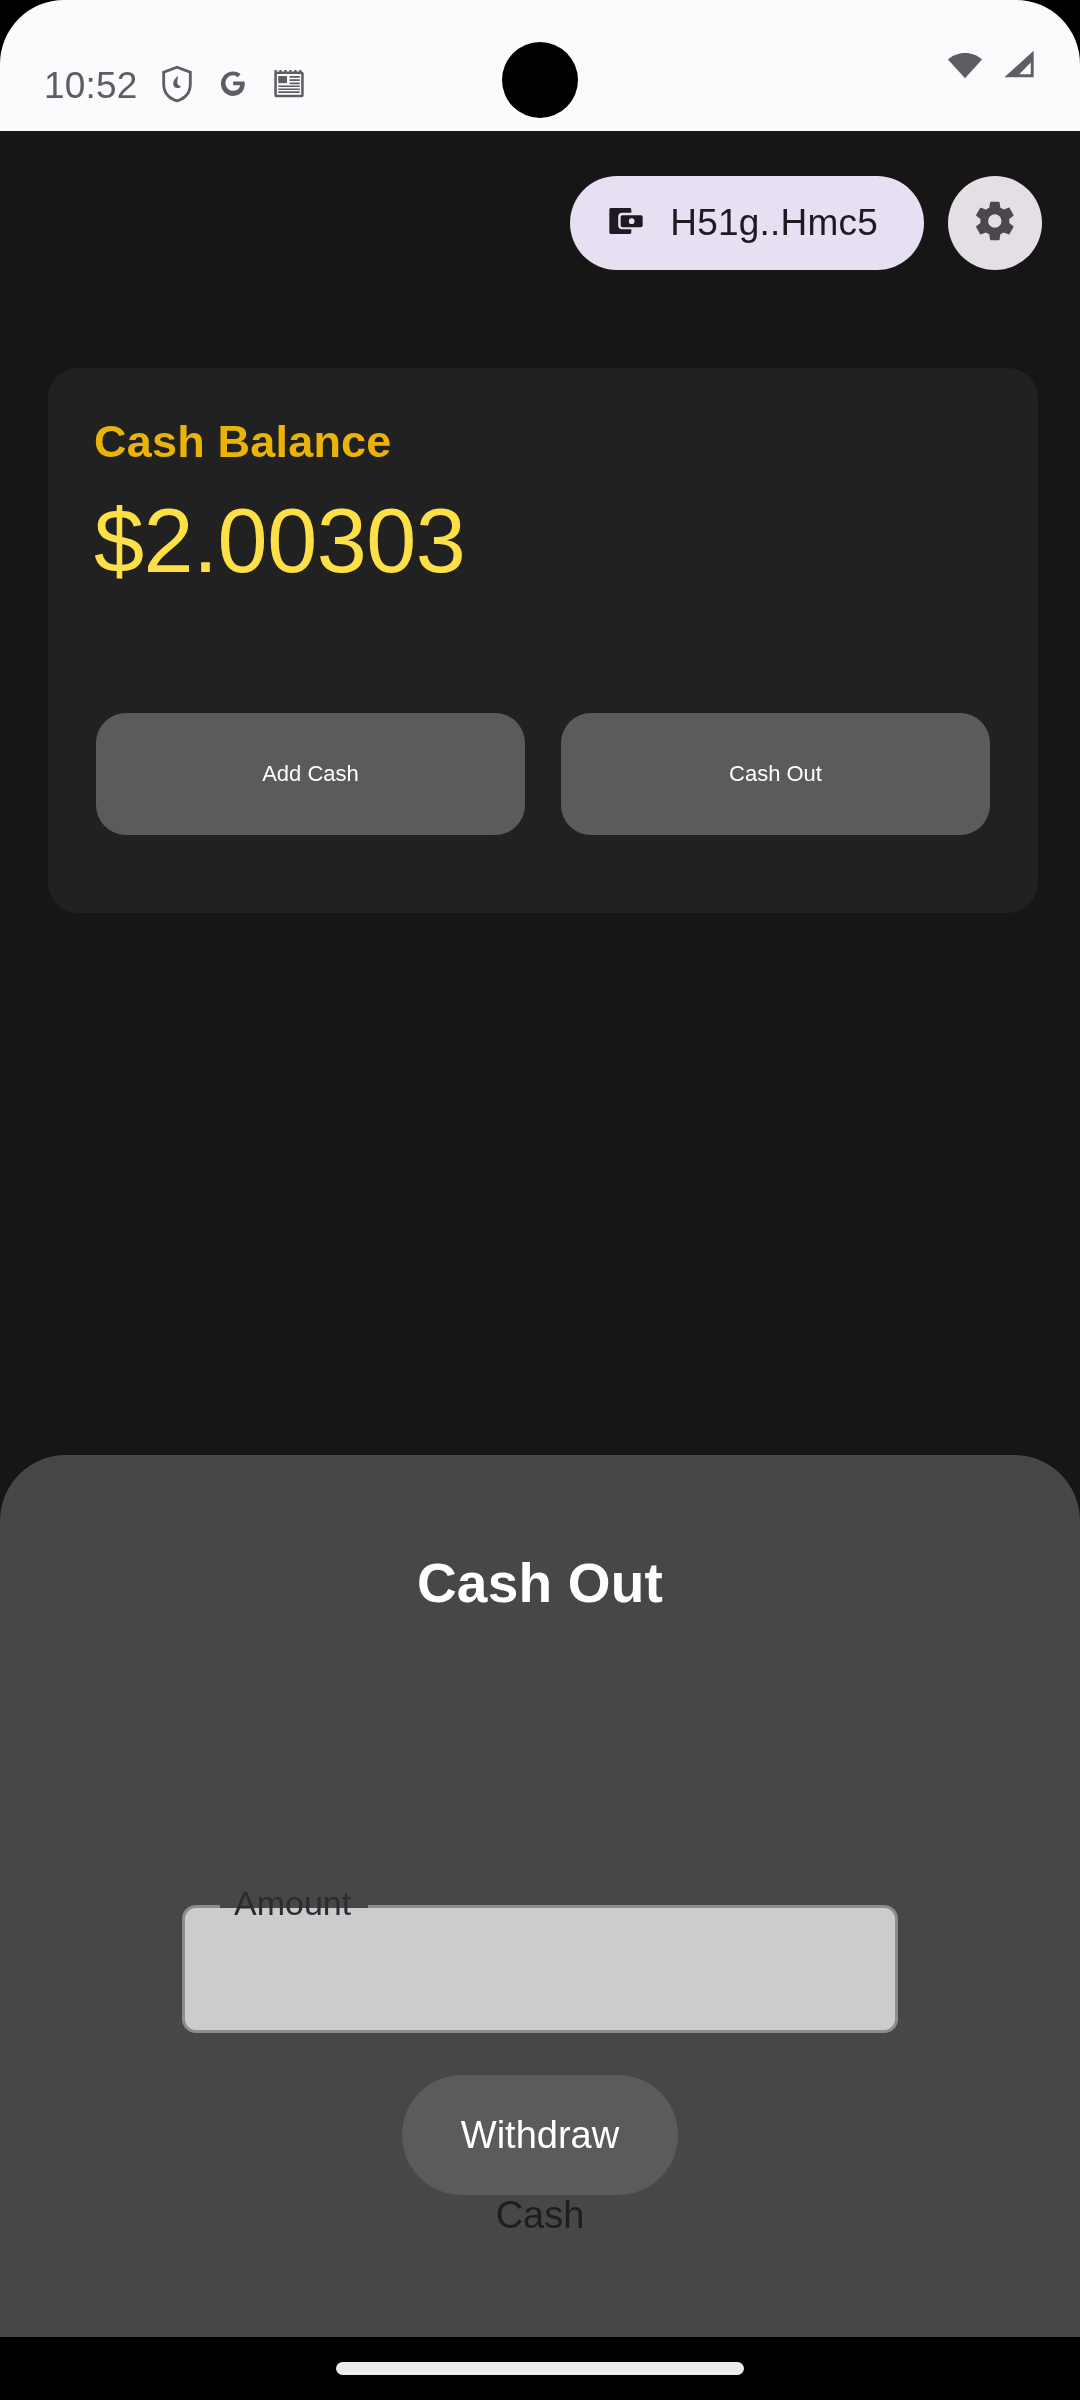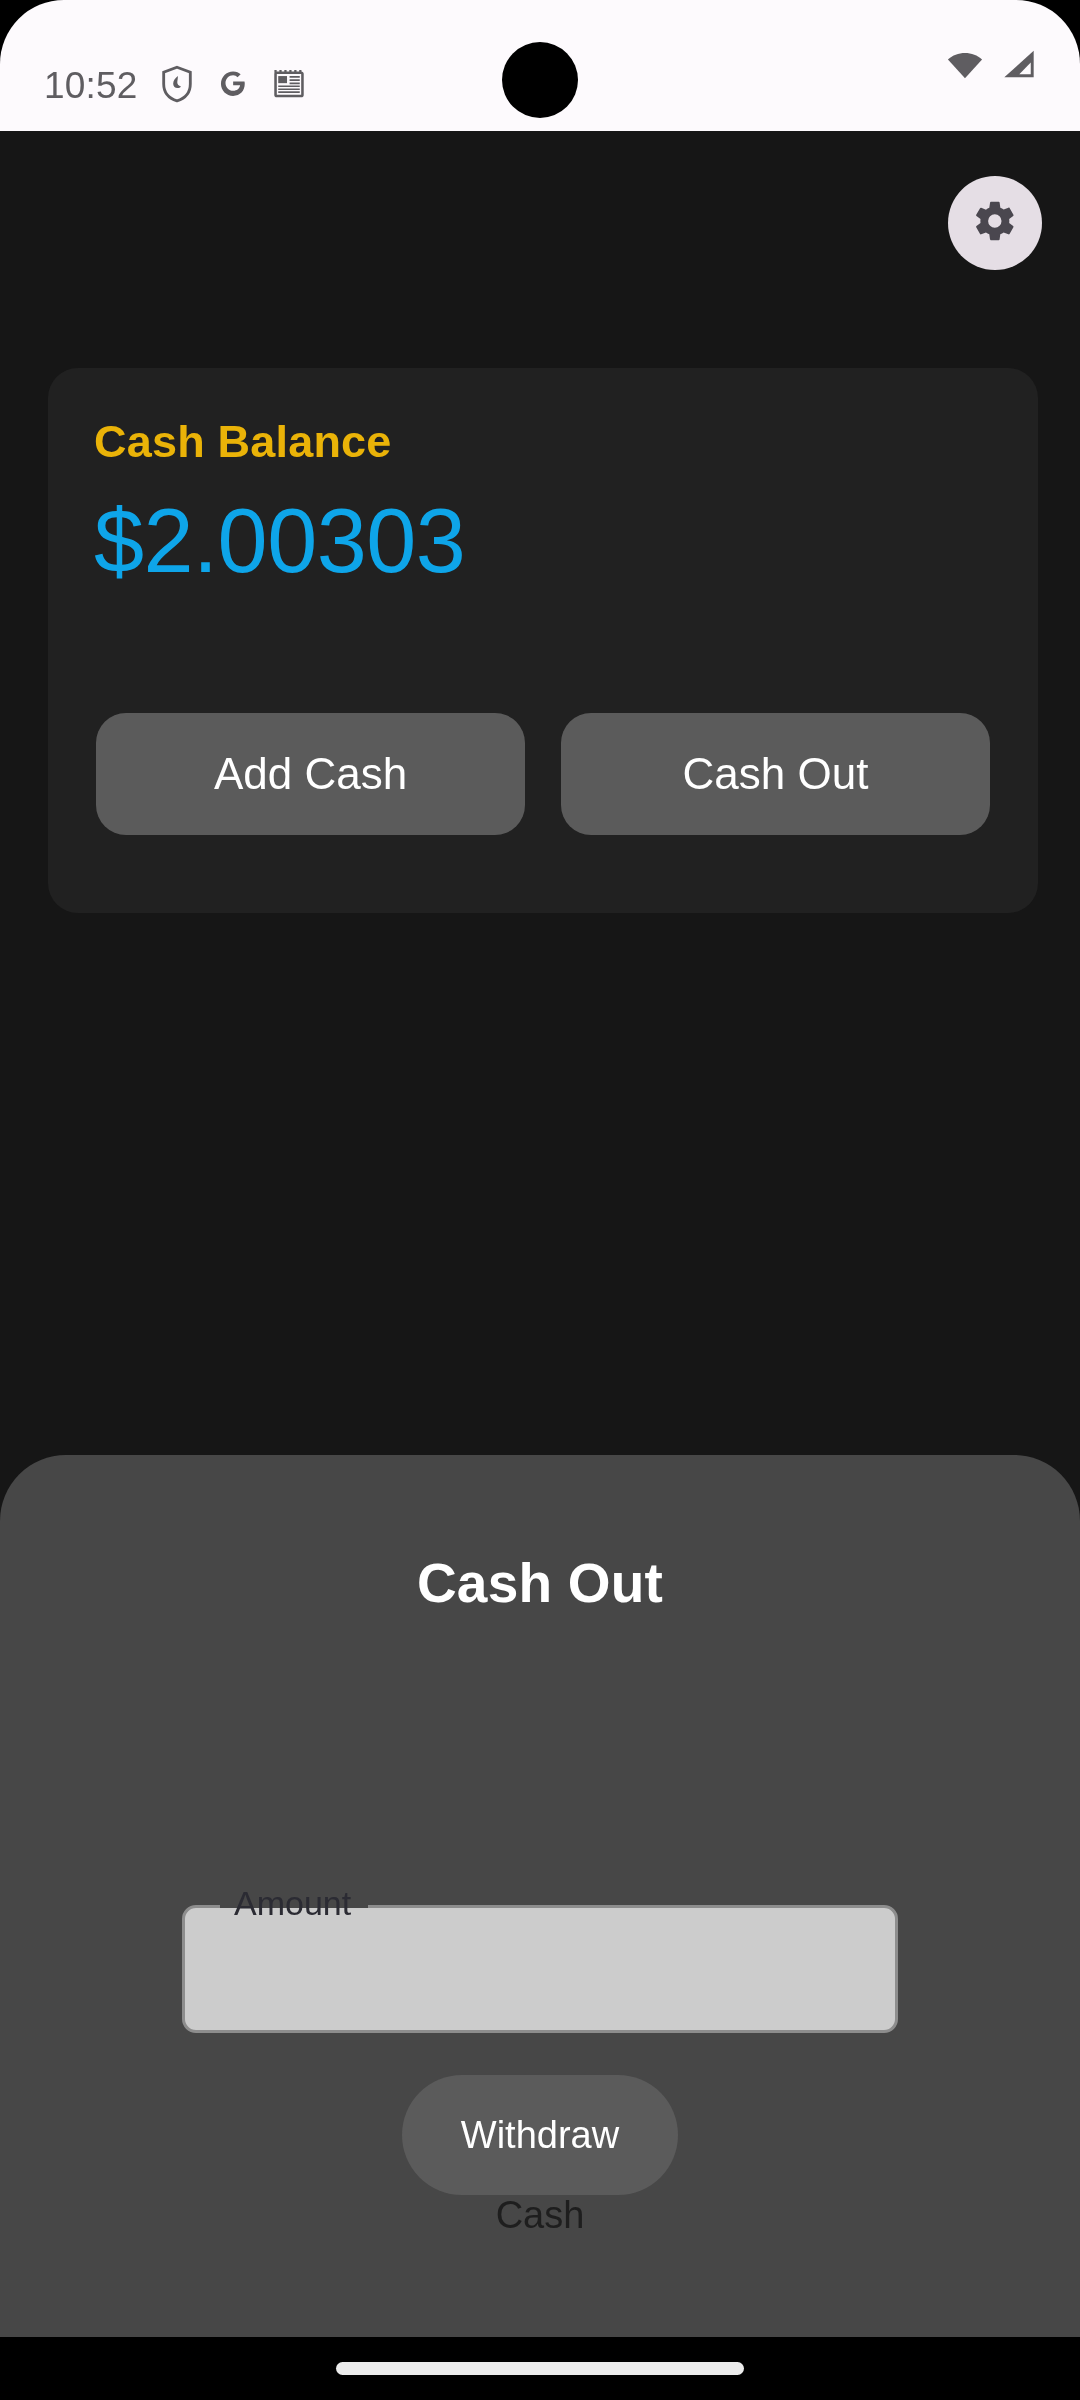--- a/index.html
+++ b/index.html
@@ -82,33 +82,33 @@
     background:#212121;
     border-radius:30px;
     padding:48px 46px 0 46px;
   }
   #balance-title {
     font-size:45px; font-weight:bold; color:#eab308;
     letter-spacing:.2px;
   }
   #balance-amount {
     margin-top:26px;
-    font-size:90px; color:#0ea5e9;
+    font-size:90px; color:#fde047;
     letter-spacing:-.5px; line-height:1.05;
   }
   #balance-actions {
     position:absolute; left:48px; right:48px; top:345px;
     display:flex; gap:36px;
   }
   .action-btn {
     flex:1; height:122px;
     border-radius:30px;
     background:#5B5B5B;
     display:flex; align-items:center; justify-content:center;
-    font-size:44px; color:#FFFFFF;
+    font-size:22px; color:#FFFFFF;
   }
 
   
   #bottom-sheet {
     position:absolute; left:0; top:1324px;
     width:1080px; height:945px;
     background:#474747;
     border-top-left-radius:66px;
     border-top-right-radius:66px;
     border-bottom-left-radius:56px;
@@ -224,20 +224,30 @@
           <path fill="#FDFAFD" d="M18.6 8.6 V16.2 H11.2 Z"></path>
         </svg>
       </span>
     </div>
   </div>
   <div id="camera-cutout"></div>
 
   <div id="app-bg">
 
     <div id="top-bar">
+      <div id="wallet-chip">
+        <span>
+          <svg width="40" height="40" viewBox="0 0 24 24">
+            <path fill="#1d1a22" d="M3 4.2h11.2c.6 0 1 .4 1 1V7H9.6c-1.3 0-2.3 1-2.3 2.3v5.4c0 1.3 1 2.3 2.3 2.3h5.6v1.8c0 .6-.4 1-1 1H3c-.6 0-1-.4-1-1V5.2c0-.6.4-1 1-1z"></path>
+            <rect x="8.8" y="8.5" width="13.2" height="7.2" rx="1.2" fill="#1d1a22"></rect>
+            <circle cx="15.4" cy="12.1" r="1.7" fill="#E9DFF2"></circle>
+          </svg>
+        </span>
+        <span id="wallet-address">H51g..Hmc5</span>
+      </div>
 
       <div id="settings-button">
         <span>
           <svg width="46" height="46" viewBox="0 0 24 24">
             <path fill="#4a474f" d="M19.4 13c.04-.33.06-.66.06-1s-.02-.67-.07-1l2.11-1.63c.19-.15.24-.42.12-.64l-2-3.46c-.12-.22-.39-.3-.61-.22l-2.49 1a7.3 7.3 0 0 0-1.73-1l-.38-2.65A.5.5 0 0 0 13.9 2h-4a.5.5 0 0 0-.49.42l-.38 2.65c-.63.26-1.2.6-1.73 1l-2.49-1c-.23-.09-.49 0-.61.22l-2 3.46c-.13.22-.07.49.12.64L4.43 11a7.9 7.9 0 0 0 0 2l-2.11 1.63c-.19.15-.24.42-.12.64l2 3.46c.12.22.39.3.61.22l2.49-1c.52.4 1.1.73 1.73 1l.38 2.65c.3.24.25.42.49.42h4c.25 0 .46-.18.49-.42l.38-2.65c.63-.27 1.2-.6 1.73-1l2.49 1c.23.09.49 0 .61-.22l2-3.46c.12-.22.07-.49-.12-.64zM11.9 15.5a3.5 3.5 0 1 1 0-7 3.5 3.5 0 0 1 0 7z"></path>
           </svg>
         </span>
       </div>
     </div>
 

